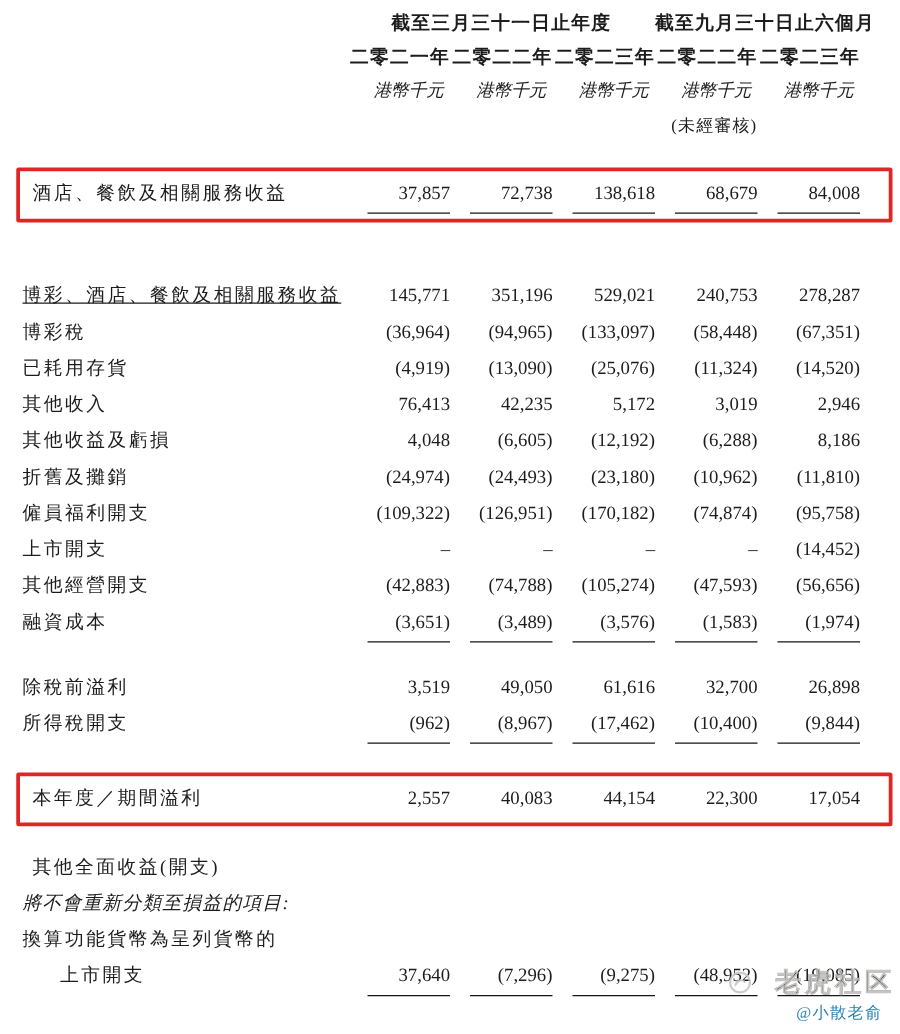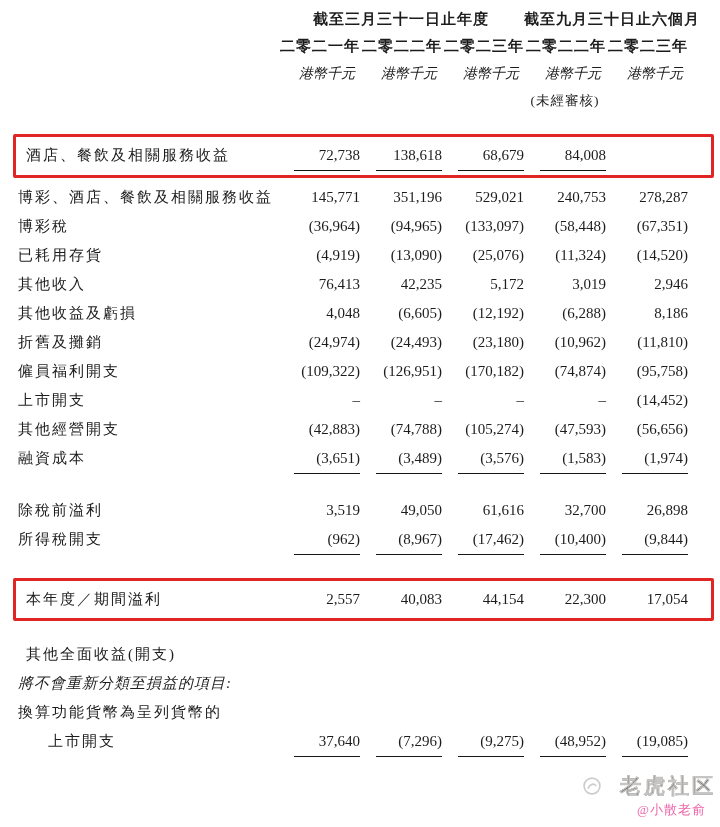--- a/index.html
+++ b/index.html
@@ -20,21 +20,21 @@
     grid-template-columns:260px repeat(5, 82px);
     line-height:29px;
   }
   .hrow { line-height:27px; }
   .cell { text-align:right; white-space:nowrap; }
   .cell.label { text-align:left; letter-spacing:2px; }
   .grp1 { grid-column:2 / span 3; text-align:center; font-weight:700; letter-spacing:1px; }
   .grp2 { grid-column:5 / span 2; text-align:center; font-weight:700; letter-spacing:1px; }
   .yr { font-weight:700; letter-spacing:1px; }
   .unit { font-style:italic; font-size:14px; padding-right:5px; }
-  .unaud { grid-column:5; text-align:center; font-size:13.5px; letter-spacing:1px; }
+  .unaud { grid-column:5; text-align:right; font-size:13.5px; letter-spacing:1px; }
   .v { display:inline-block; }
   .row.u .v {
     border-bottom:1.5px solid #161616;
     padding-bottom:2px;
     min-width:66px;
     text-align:right;
     line-height:26px;
   }
   .row.b { font-weight:400; }
   .row.i .cell.label { font-style:italic; letter-spacing:1px; }
@@ -45,37 +45,37 @@
   .boxed::before {
     content:"";
     position:absolute;
     top:-7px; bottom:-7px; left:-5px; right:-16px;
     border:3px solid #e12424;
     border-radius:2px;
     pointer-events:none;
   }
   
   .mt27 { margin-top:27px; }
-  .mt32 { margin-top:12px; }
+  .mt32 { margin-top:52px;text-decoration:underline; }
   .mt22 { margin-top:22px; }
   .mt30 { margin-top:30px; }
   .mt26 { margin-top:26px; }
   
   .watermark {
     position:absolute; right:4px; bottom:8px;
     text-align:right; pointer-events:none;
     opacity:.85;
   }
   .wm-top {
     display:flex; align-items:center; justify-content:flex-end; gap:18px;
     font-size:21px; font-weight:700; letter-spacing:3px;
     color:#000000;
     -webkit-text-stroke:.5px #bdbbb9;
   }
-  .wm-handle { font-size:13px; color:#ec4899; letter-spacing:1px; margin-top:1px; padding-right:10px; }
+  .wm-handle { font-size:13px; color:#0369a1; letter-spacing:1px; margin-top:1px; padding-right:10px; }
   .wm-icon { width:20px; height:20px; }
 </style>
 </head>
 <body>
 
 <div class="page">
 
   <header>
     <div class="hrow">
       <div class="cell grp1">截至三月三十一日止年度</div>
@@ -98,20 +98,21 @@
       <div class="cell unit">港幣千元</div>
     </div>
     <div class="hrow">
       <div class="cell unaud">(未經審核)</div>
     </div>
   </header>
 
   <section class="boxed mt27">
     <div class="row u">
       <div class="cell label">酒店、餐飲及相關服務收益</div>
+      <div class="cell"><span class="v">37,857</span></div>
       <div class="cell"><span class="v">72,738</span></div>
       <div class="cell"><span class="v">138,618</span></div>
       <div class="cell"><span class="v">68,679</span></div>
       <div class="cell"><span class="v">84,008</span></div>
     </div>
   </section>
 
   <div class="row mt32">
     <div class="cell label">博彩、酒店、餐飲及相關服務收益</div>
     <div class="cell"><span class="v">145,771</span></div>

